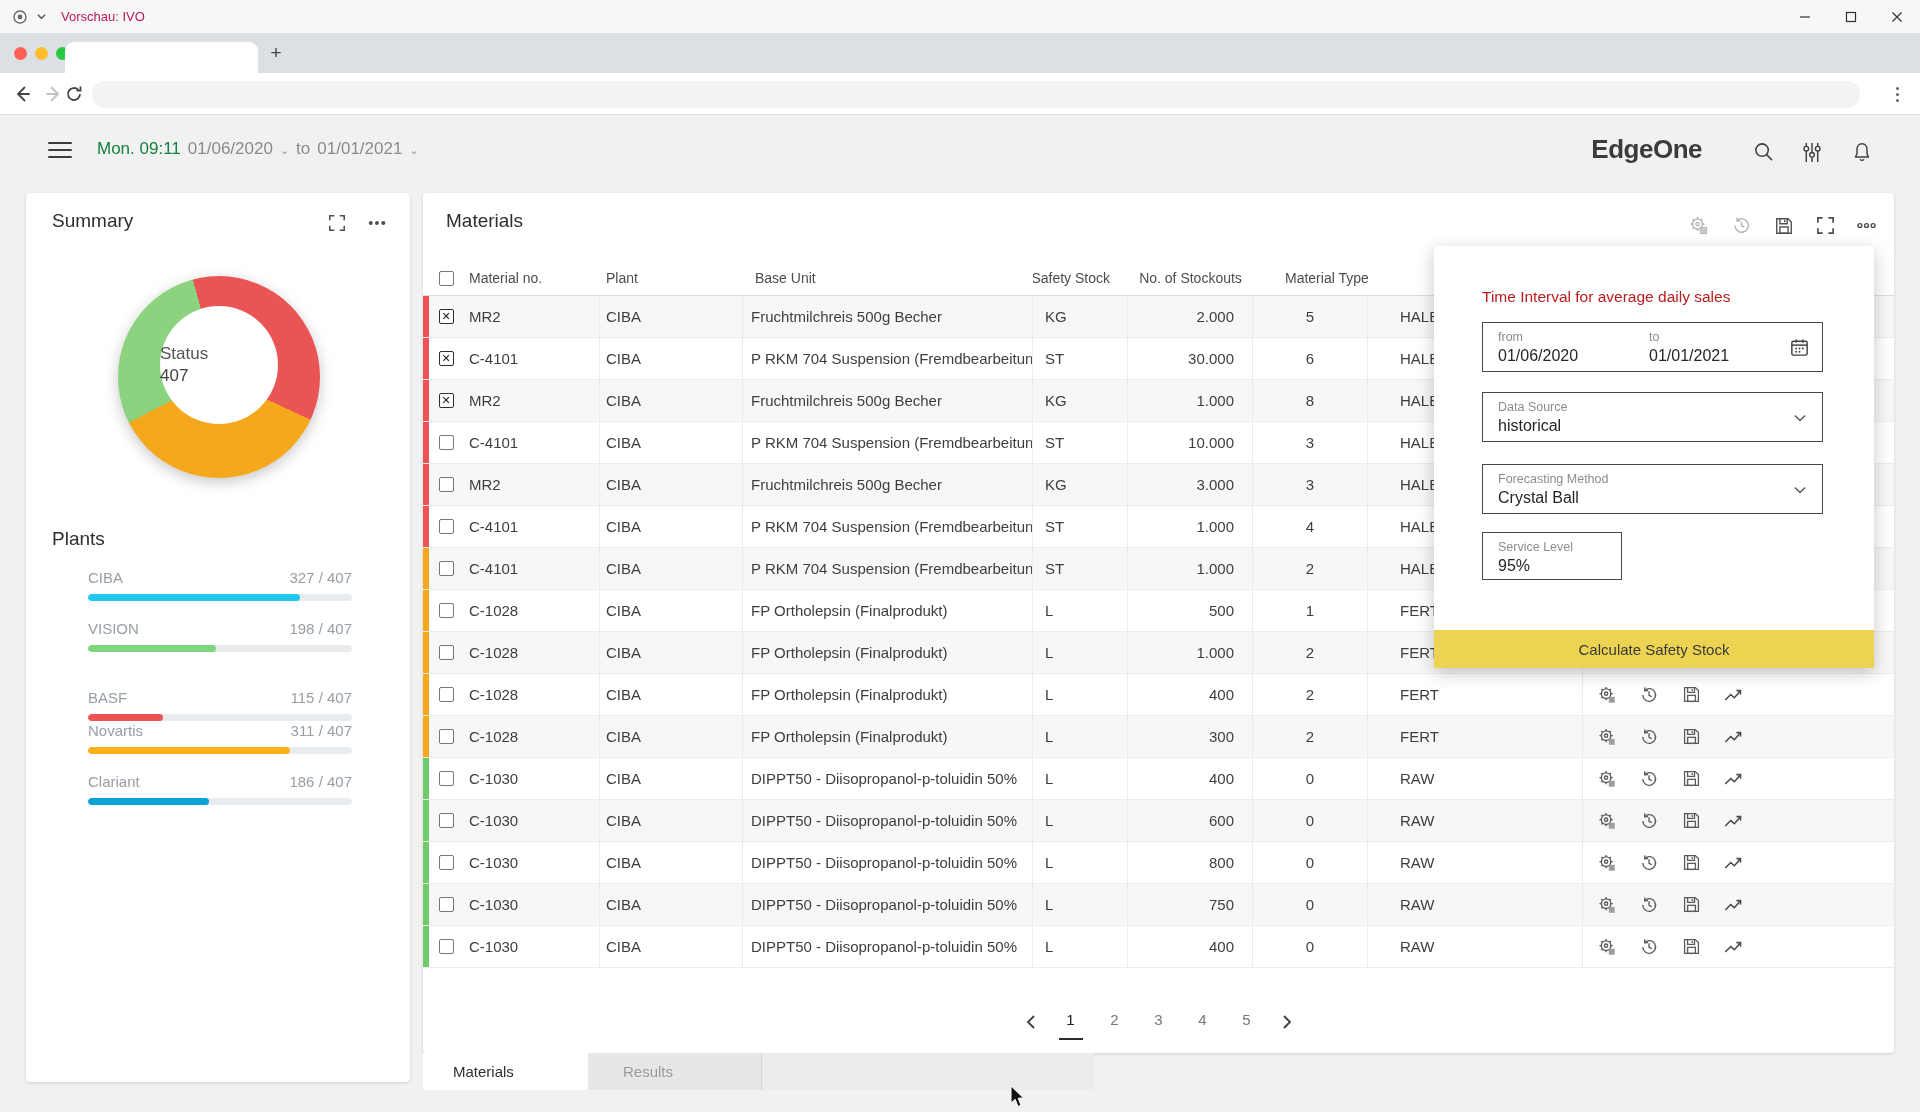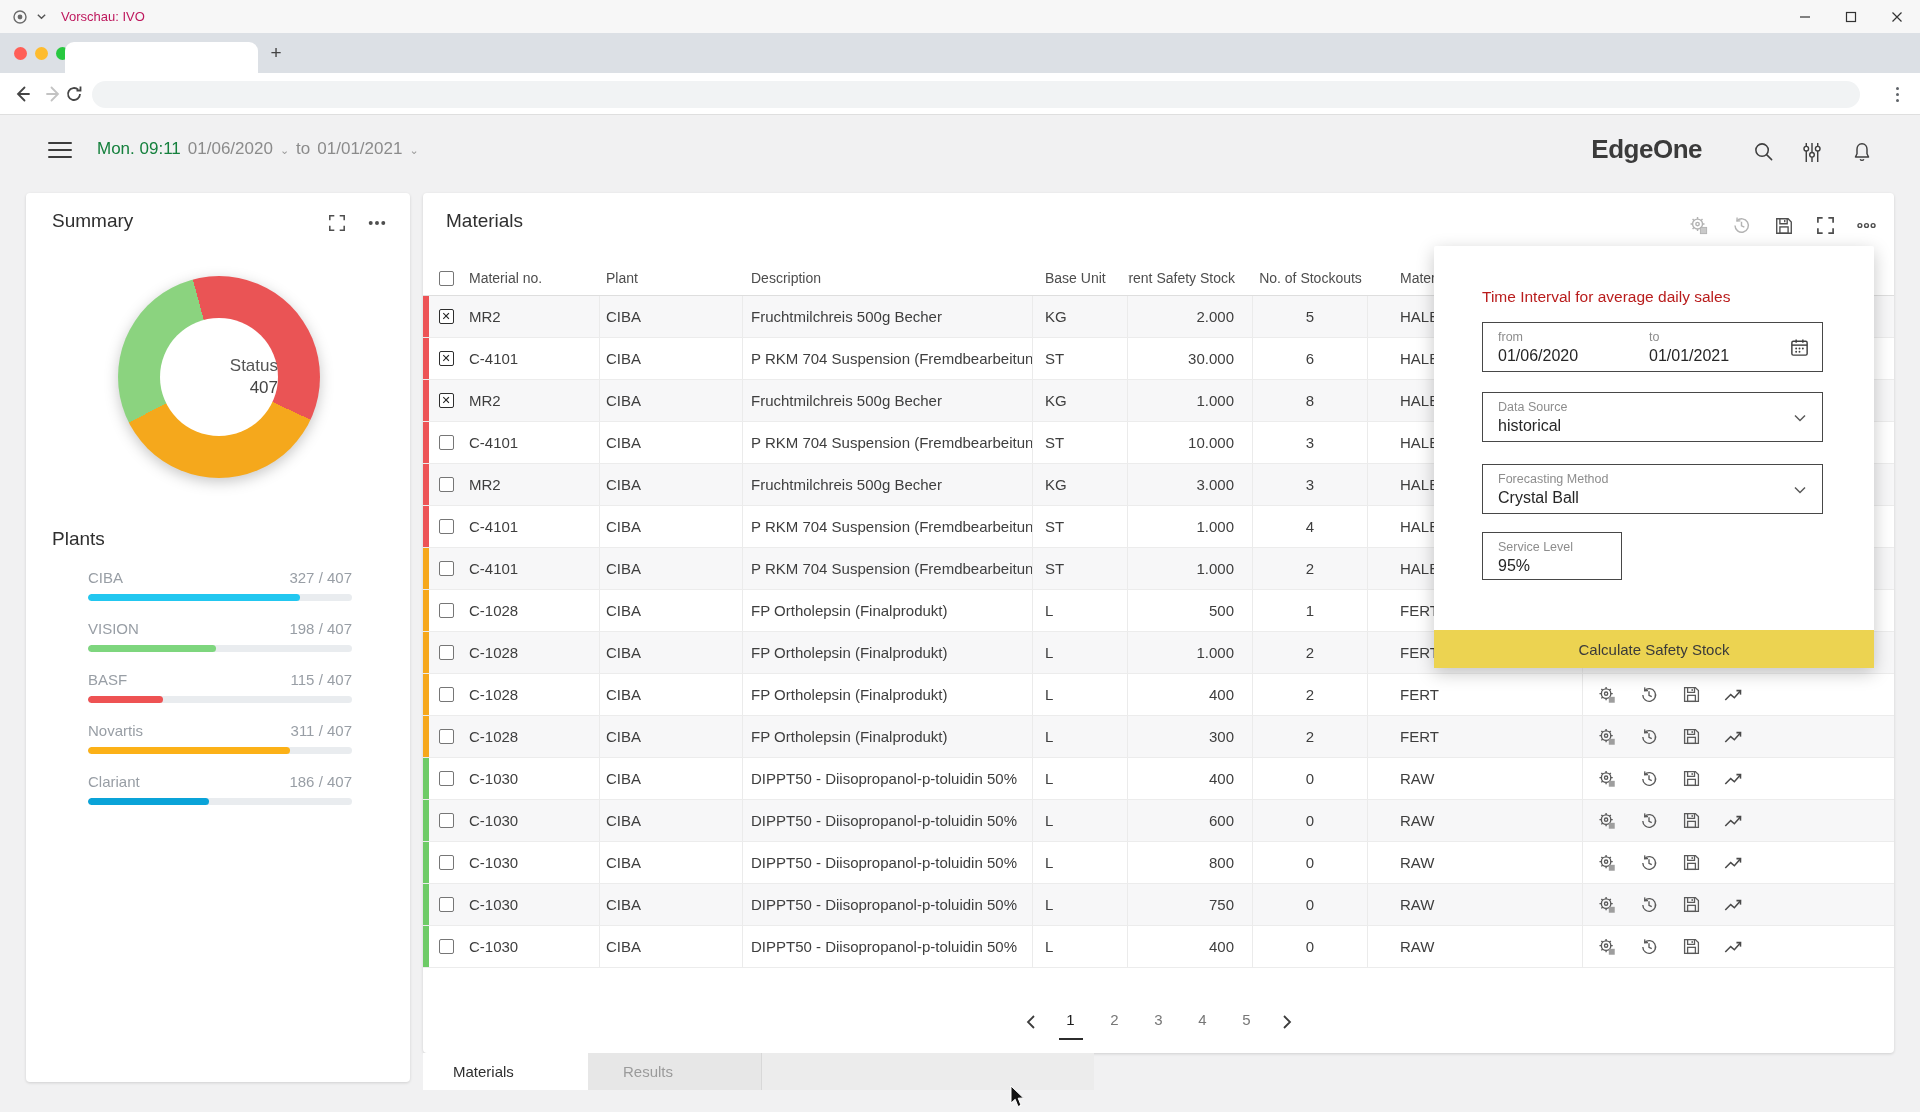--- a/index.html
+++ b/index.html
@@ -42,21 +42,21 @@
   .card { position:absolute; background:#fff; border-radius:4px; box-shadow:0 1px 3px rgba(0,0,0,.14); }
   .card-title { font-size:19px; color:#2f2f2f; }
   .card-tools { position:absolute; display:flex; align-items:center; gap:22px; }
 
   
   .summary-card { left:26px; top:193px; width:384px; height:889px; }
   .summary-title { position:absolute; left:26px; top:17px; }
   .summary-tools { right:24px; top:21px; }
 
   .donut { position:absolute; left:92px; top:83px; width:202px; height:202px; border-radius:50%; filter:drop-shadow(0 4px 7px rgba(0,0,0,.22)); }
-  .donut-hole { position:absolute; left:42px; top:42px; width:118px; height:118px; border-radius:50%; background:#fff; display:flex; flex-direction:column; align-items:flex-end; justify-content:center; gap:2px; }
+  .donut-hole { position:absolute; left:42px; top:30px; width:118px; height:118px; border-radius:50%; background:#fff; display:flex; flex-direction:column; align-items:flex-start; justify-content:center; gap:2px; }
   .donut-hole .lbl { font-size:17px; color:#555; }
   .donut-hole .val { font-size:17px; color:#444; }
 
   .plants-title { position:absolute; left:26px; top:335px; }
   .plants-list { position:absolute; left:62px; top:376px; width:264px; }
   .plant-row { position:absolute; width:264px; }
   .plant-head { display:flex; justify-content:space-between; font-size:15px; color:#989ea5; }
   .plant-track { margin-top:8px; height:7px; border-radius:4px; background:#e9ecef; overflow:hidden; }
   .plant-fill { height:7px; border-radius:4px; }
 
@@ -281,21 +281,21 @@
   <div class="plant-row" style="top: 51px;">
     <div class="plant-head">
       <span>VISION</span>
       <span>198 / 407</span>
     </div>
     <div class="plant-track">
       <div class="plant-fill" style="width: 48.6%; background: rgb(126, 214, 126);"></div>
     </div>
   </div>
 
-  <div class="plant-row" style="top: 102px;">
+  <div class="plant-row" style="top: 120px;">
     <div class="plant-head">
       <span>BASF</span>
       <span>115 / 407</span>
     </div>
     <div class="plant-track">
       <div class="plant-fill" style="width: 28.3%; background: rgb(238, 82, 83);"></div>
     </div>
   </div>
 
   <div class="plant-row" style="top: 153px;">
@@ -373,21 +373,20 @@
       </span>
     </div>
 
     <div class="grid-row thead">
       <div class="cell"></div>
       <div class="cell c-check">
           <span class="checkbox"></span>
         </div>
       <div class="cell c-mat">Material no.</div>
       <div class="cell c-plant">Plant</div>
-      <div class="cell c-desc">Description</div>
       <div class="cell c-unit">Base Unit</div>
       <div class="cell c-stock">Current Safety Stock</div>
       <div class="cell c-souts">No. of Stockouts</div>
       <div class="cell c-type">Material Type</div>
       <div class="cell"></div>
     </div>
 
     <div class="tbody" id="tbody">
   <div class="grid-row trow">
     <div class="cell stripe" style="background: rgb(237, 83, 86);"></div>

